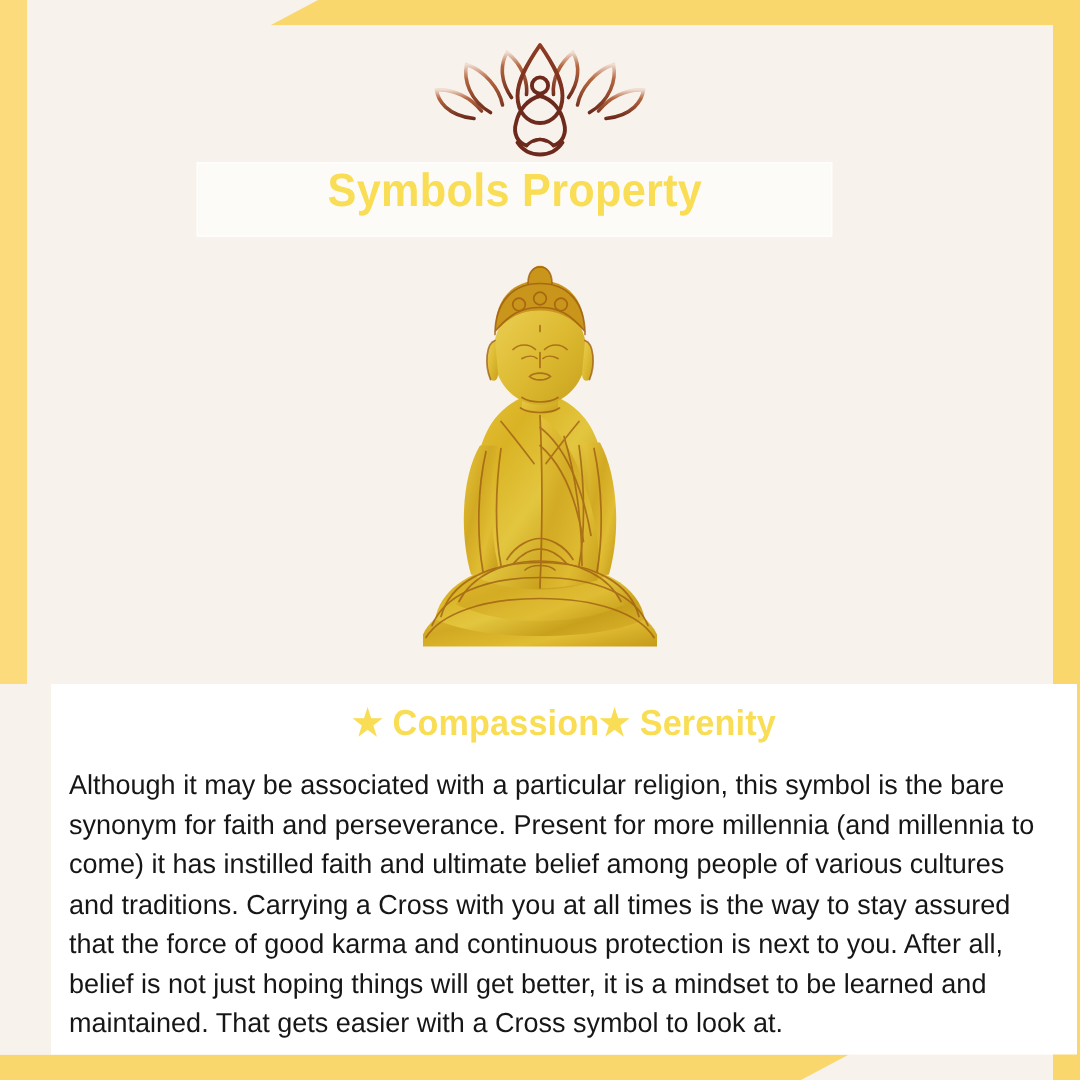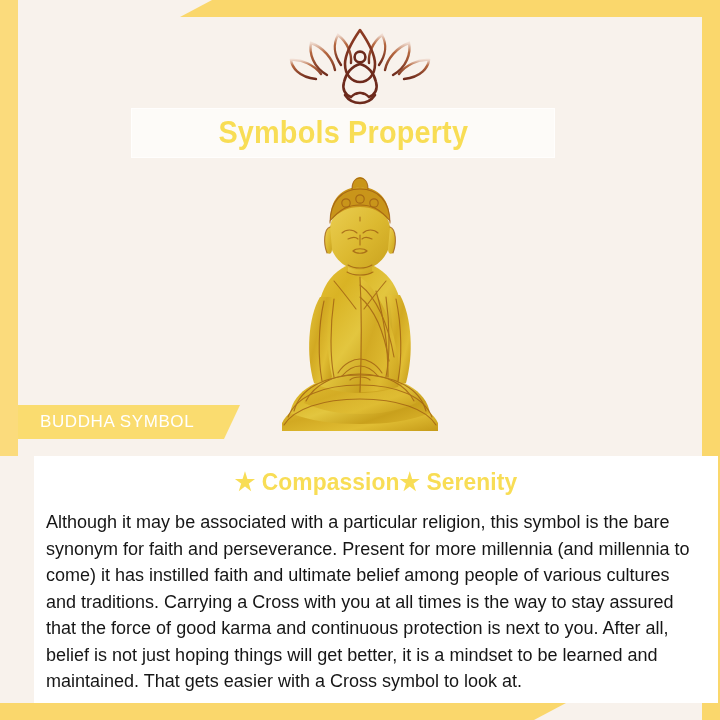--- a/index.html
+++ b/index.html
@@ -94,21 +94,21 @@
   
   .title-banner {
     position: absolute;
     top: 109px;
     left: 132px;
     width: 422px;
     height: 48px;
     background: #fdfbf8;
     box-shadow: 0 0 0 1px rgba(255,255,255,0.9);
     display: flex;
-    align-items: center;
+    align-items: flex-start;
     justify-content: center;
   }
   .title-text {
     font-family: "Liberation Sans Narrow", "Liberation Sans", sans-serif;
     font-size: 31px;
     font-weight: bold;
     color: #f8dd55;
     letter-spacing: 0.2px;
     transform: scaleX(0.93);
     white-space: nowrap;
@@ -330,23 +330,20 @@
           <path d="M34 234 C40 212 64 198 100 198 C136 198 160 212 166 234"></path>
           <path d="M46 224 C54 208 74 197 100 197 C126 197 146 208 154 224"></path>
           <path d="M28 240 C36 220 62 208 100 208 C138 208 164 220 172 240"></path>
           <path d="M24 248 C34 232 62 222 100 222 C138 222 166 232 176 248"></path>
         </g>
       </svg>
     </div>
 
   </div>
 
-  <div class="symbol-tag">
-    <span class="symbol-tag-label">BUDDHA SYMBOL</span>
-  </div>
 
   <div class="title-banner">
     <span class="title-text">Symbols Property</span>
   </div>
 
   <div class="content-card">
     <div class="subtitle-row">★ Compassion★ Serenity</div>
     <p class="body-text">Although it may be associated with a particular religion, this symbol is the bare synonym for faith and perseverance. Present for more millennia (and millennia to come) it has instilled faith and ultimate belief among people of various cultures and traditions. Carrying a Cross with you at all times is the way to stay assured that the force of good karma and continuous protection is next to you. After all, belief is not just hoping things will get better, it is a mindset to be learned and maintained. That gets easier with a Cross symbol to look at.</p>
   </div>
 

